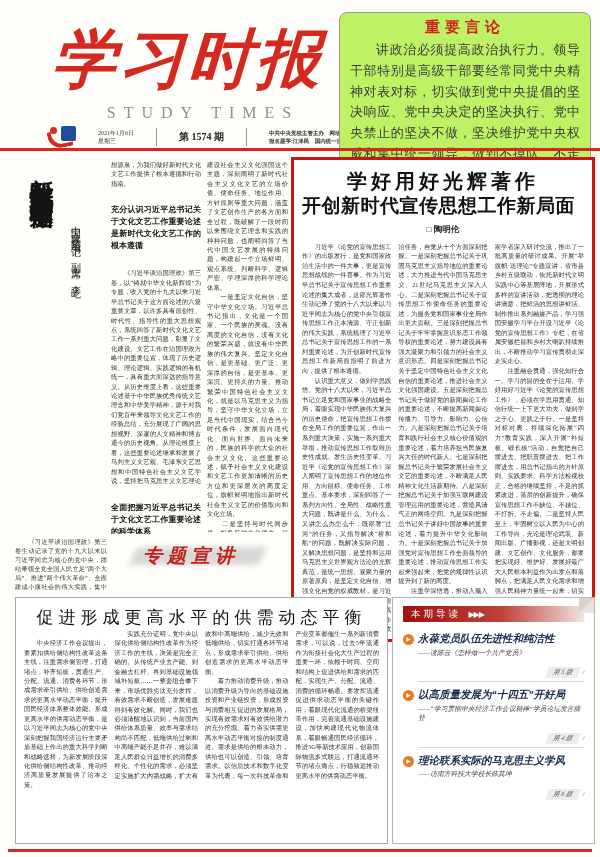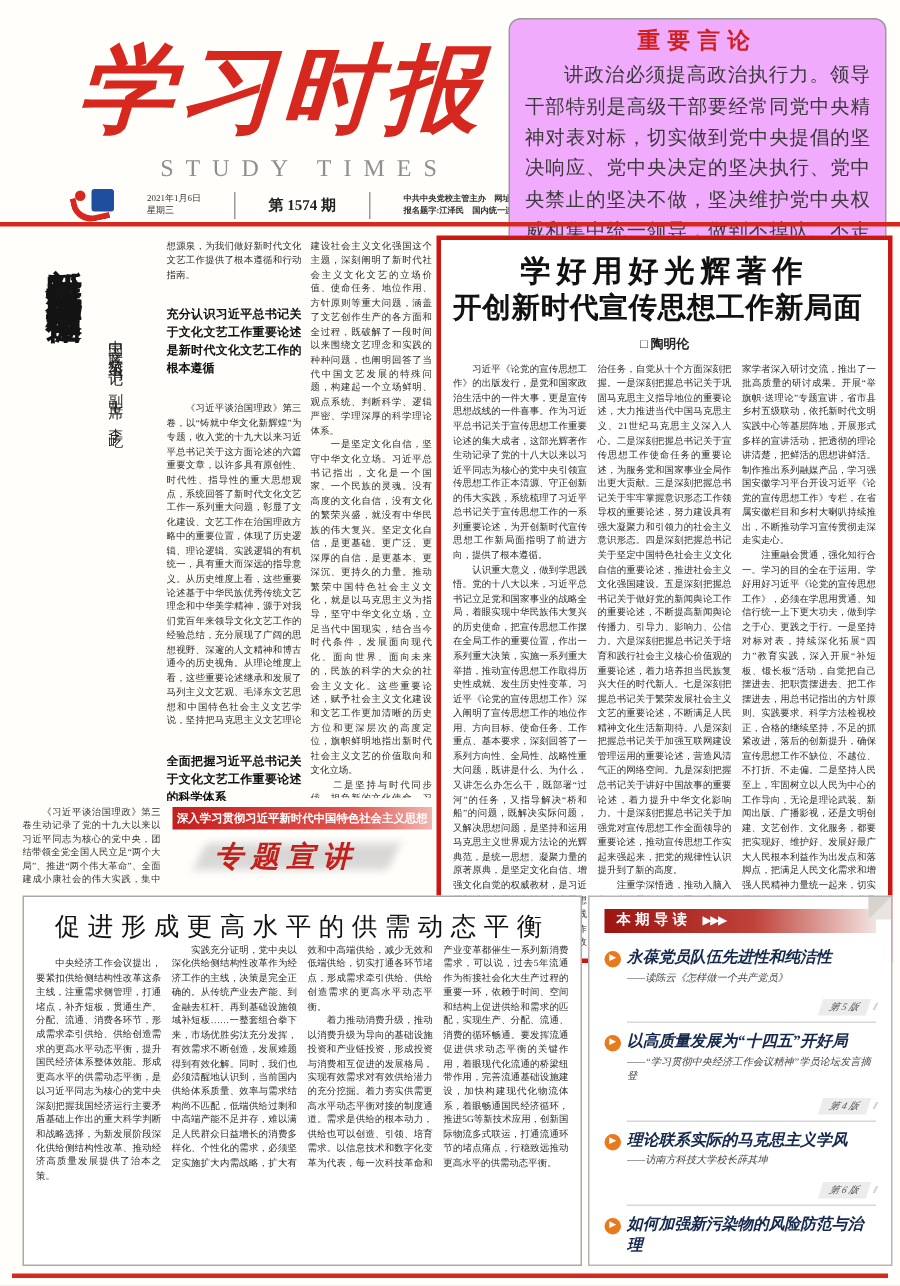--- a/index.html
+++ b/index.html
@@ -21,21 +21,21 @@
   .mast-logo .dot{position:absolute;left:2px;top:1px;width:7px;height:7px;background:#d6281e;border-radius:50%;}
   .mast-date{font-size:6px;line-height:1.4;color:#333;white-space:nowrap;}
   .vdiv{width:1px;height:18px;background:#999;flex:0 0 auto;}
   .mast-issue{font-size:10px;font-weight:bold;color:#222;white-space:nowrap;}
   .mast-pub{font-size:5.5px;line-height:1.5;color:#333;white-space:nowrap;font-weight:bold;}
   .qr{width:24px;height:24px;flex:0 0 auto;border:1px solid #8b1a12;
       background:
         repeating-linear-gradient(0deg,#8b1a12 0 3px,transparent 3px 6px),
         repeating-linear-gradient(90deg,#8b1a12 0 3px,#f7e9e7 3px 6px);}
   .remarks{position:absolute;right:9px;top:12px;width:252px;height:156px;border:1.5px solid #9a9a9a;
-      border-radius:8px;background:#f0abfc;padding:5px 10px;}
+      border-radius:8px;background:#bef264;padding:5px 10px;}
   .remarks h2{margin:0 0 3px 0;text-align:center;font-size:15px;letter-spacing:5px;color:#d01f1f;}
   .remarks p{margin:0;font-size:13px;line-height:1.6;text-align:justify;text-indent:2em;color:#3a3a3a;}
   .rule-top{position:absolute;left:0;top:148px;width:600px;height:3px;background:#d6281e;}
 
   
   .left-art{position:absolute;left:15px;top:160px;width:273px;height:434px;overflow:hidden;}
   .left-row1{display:flex;height:374px;}
   .head-zone{width:96px;flex:0 0 auto;display:flex;}
   .v-head{writing-mode:vertical-rl;text-orientation:upright;font-size:24px;font-weight:bold;
       letter-spacing:2px;color:#141414;height:368px;margin-left:12px;line-height:1.15;}
@@ -80,21 +80,21 @@
   .ink-seal{position:absolute;left:62px;top:4px;width:14px;height:26px;background:#c2211c;border-radius:2px;
       color:#fff;font-size:8px;line-height:1.2;text-align:center;writing-mode:vertical-rl;text-orientation:upright;padding-top:2px;}
 
   
   .guide-box{position:absolute;left:392px;top:597px;width:203px;height:247px;border:1px solid #b5b5b5;
       background:#fff;overflow:hidden;}
   .curl{position:absolute;right:-1px;top:-1px;width:0;height:0;
       border-left:16px solid #d8d4cd;border-top:16px solid #e8e5e0;transform:rotate(90deg);}
   .guide-head{margin:8px 10px 6px 10px;height:16px;line-height:16px;
       background:linear-gradient(90deg,#9d1410,#c0423a 55%,#f2e3e1);color:#fff;
-      font-size:9.5px;font-weight:bold;letter-spacing:3px;padding-left:8px;}
+      font-size:9.5px;font-weight:normal;letter-spacing:3px;padding-left:8px;}
   .guide-head .arrows{letter-spacing:-1px;font-size:8px;margin-left:2px;}
   .g-item{display:flex;padding:4px 10px 0 10px;}
   .g-icon{flex:0 0 auto;width:11px;height:11px;border-radius:50%;background:#e87a1e;color:#fff;
       font-size:6px;line-height:11px;text-align:center;margin:2px 4px 0 0;}
   .g-content{flex:1;min-width:0;font-style:italic;}
   .g-title{font-size:10.5px;font-weight:bold;color:#16294e;line-height:1.3;}
   .g-sub{font-size:6.8px;color:#444;margin-top:2px;line-height:1.4;}
   .g-pagerow{text-align:right;margin:3px 0 2px 0;border-bottom:1px solid #d8d8d8;padding-bottom:3px;}
   .g-page{display:inline-block;background:#ececec;color:#555;font-size:6.5px;padding:1px 6px;
       transform:skewX(-18deg);}
@@ -153,21 +153,20 @@
       </div>
       <div class="colB" data-name="left-article-column-b">
         <div class="smalltext" style="height:372px;overflow:hidden;" data-name="column-b-body">建设社会主义文化强国这个主题，深刻阐明了新时代社会主义文化文艺的立场价值、使命任务、地位作用、方针原则等重大问题，涵盖了文艺创作生产的各方面和全过程，既破解了一段时间以来围绕文艺理念和实践的种种问题，也阐明回答了当代中国文艺发展的特殊问题，构建起一个立场鲜明、观点系统、判断科学、逻辑严密、学理深厚的科学理论体系。
 　　一是坚定文化自信，坚守中华文化立场。习近平总书记指出，文化是一个国家、一个民族的灵魂。没有高度的文化自信，没有文化的繁荣兴盛，就没有中华民族的伟大复兴。坚定文化自信，是更基础、更广泛、更深厚的自信，是更基本、更深沉、更持久的力量。推动繁荣中国特色社会主义文化，就是以马克思主义为指导，坚守中华文化立场，立足当代中国现实，结合当今时代条件，发展面向现代化、面向世界、面向未来的，民族的科学的大众的社会主义文化。这些重要论述，赋予社会主义文化建设和文艺工作更加清晰的历史方位和更深层次的高度定位，旗帜鲜明地指出新时代社会主义文艺的价值取向和文化立场。
 　　二是坚持与时代同步伐，担负新的文化使命。习近平总书记指出，宣传思想文化战线要自觉承担起举旗帜、聚民心、育新人、兴文化、展形象的使命任务，促进全体人民在理想信念、价值理念、道德观念上紧紧团结在一起。</div>
       </div>
     </div>
     <div class="left-row2">
       <div class="intro" data-name="article-intro-paragraph">　　《习近平谈治国理政》第三卷生动记录了党的十九大以来以习近平同志为核心的党中央，团结带领全党全国人民立足“两个大局”、推进“两个伟大革命”、全面建成小康社会的伟大实践，集中展现了马克思主义中国化的最新成果，是学习习近平新时代中国特色社会主义思想最权威、最系统、最解渴的原著原典。其中，习近平总书记关于文化文艺工作的重要论述，是我们坚定文化自信的理念基石和思</div>
       <div class="banner-zone" data-name="slogan-banner-zone">
-        <div class="banner" data-name="slogan-banner">深入学习贯彻习近平新时代中国特色社会主义思想</div>
         <div class="stamp-wrap" data-name="column-stamp-wrap">
           <div class="stamp-blob" data-name="ink-swash"></div>
           <div class="stamp" data-name="column-stamp">专题宣讲</div>
         </div>
       </div>
     </div>
   </div>
 
   <div class="main-box" data-name="main-article-box">
     <div class="main-h1" data-name="main-headline-line1">学好用好光辉著作</div>
@@ -224,26 +223,16 @@
       <div class="g-content">
         <div class="g-title" data-name="guide-item-title">理论联系实际的马克思主义学风</div>
         <div class="g-sub" data-name="guide-item-subtitle">——访南方科技大学校长薛其坤</div>
         <div class="g-pagerow" data-name="page-ref-row">
           <span class="g-page" data-name="page-badge">第 6 版</span>
           <span class="g-slash" data-name="slash-decoration">//</span>
         </div>
       </div>
     </div>
 
-    <div class="g-item" data-name="guide-item">
-      <div class="g-icon" data-name="play-icon">▶</div>
-      <div class="g-content">
-        <div class="g-title" data-name="guide-item-title">如何加强新污染物的风险防范与治理</div>
-        <div class="g-pagerow" data-name="page-ref-row">
-          
-          
-        </div>
-      </div>
-    </div>
   </div>
 
   <div class="rule-bottom" data-name="bottom-rule"></div>
 </div>
 
 </body></html>

